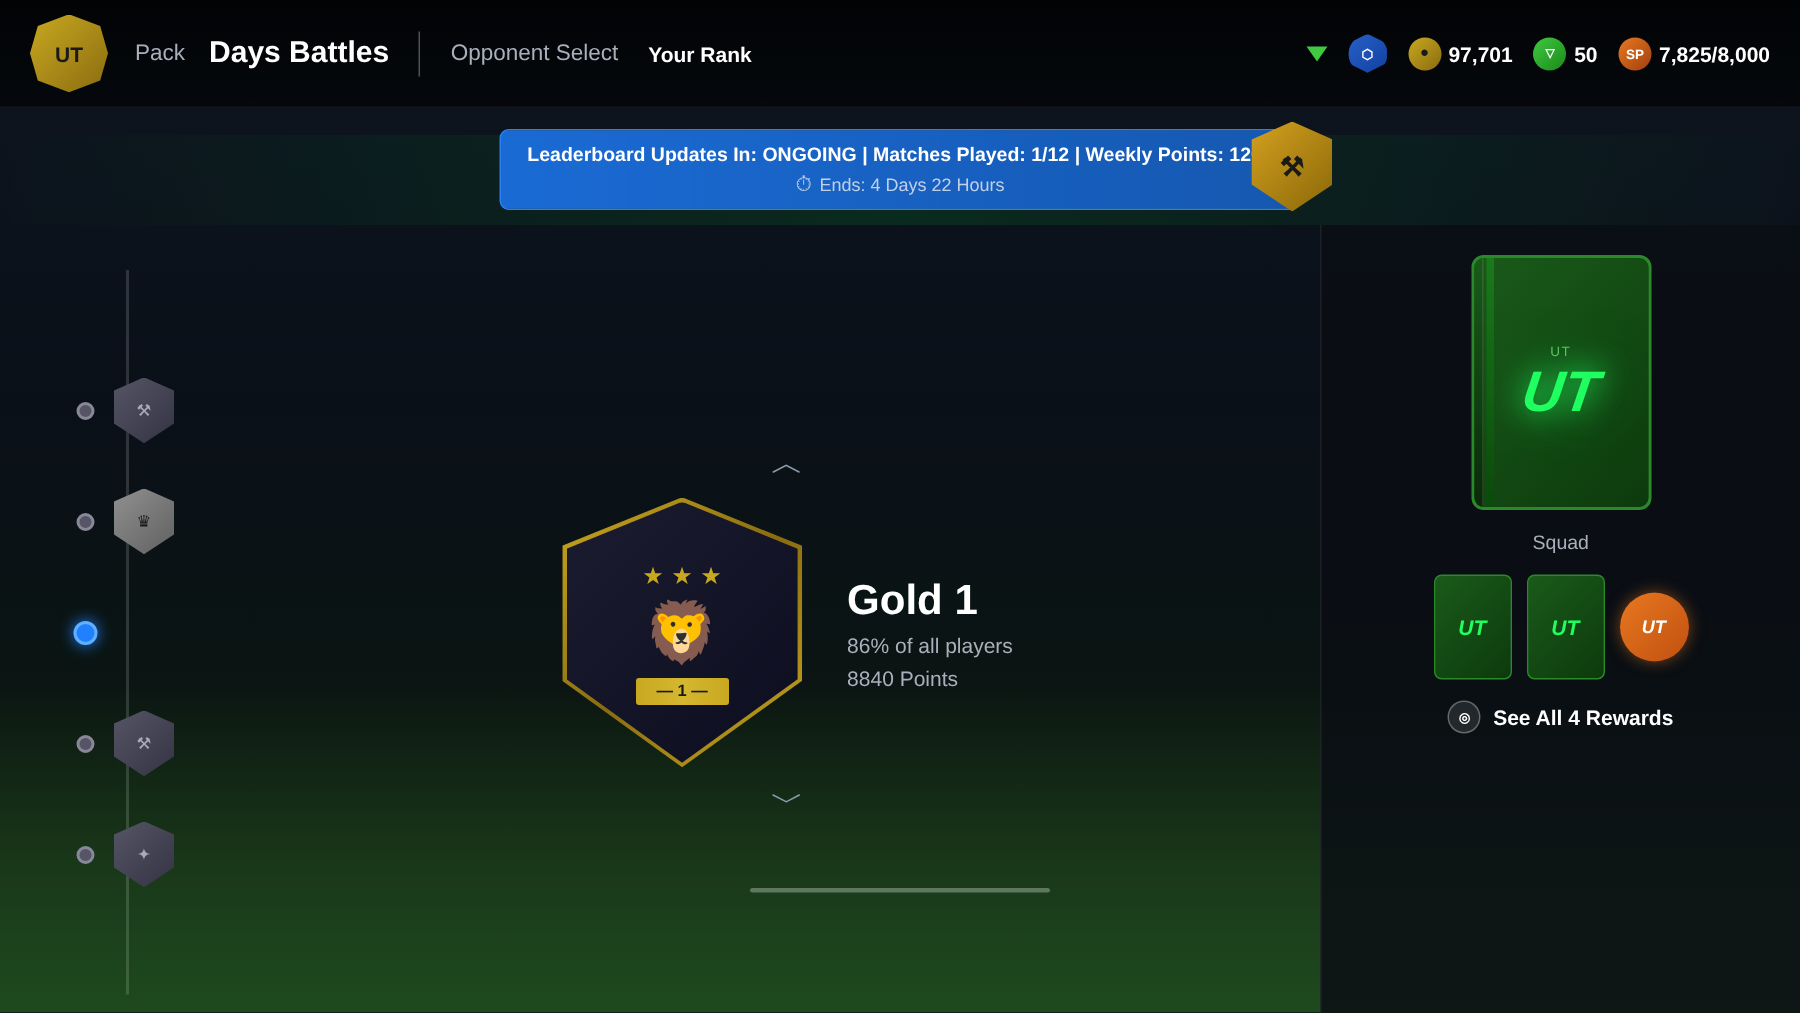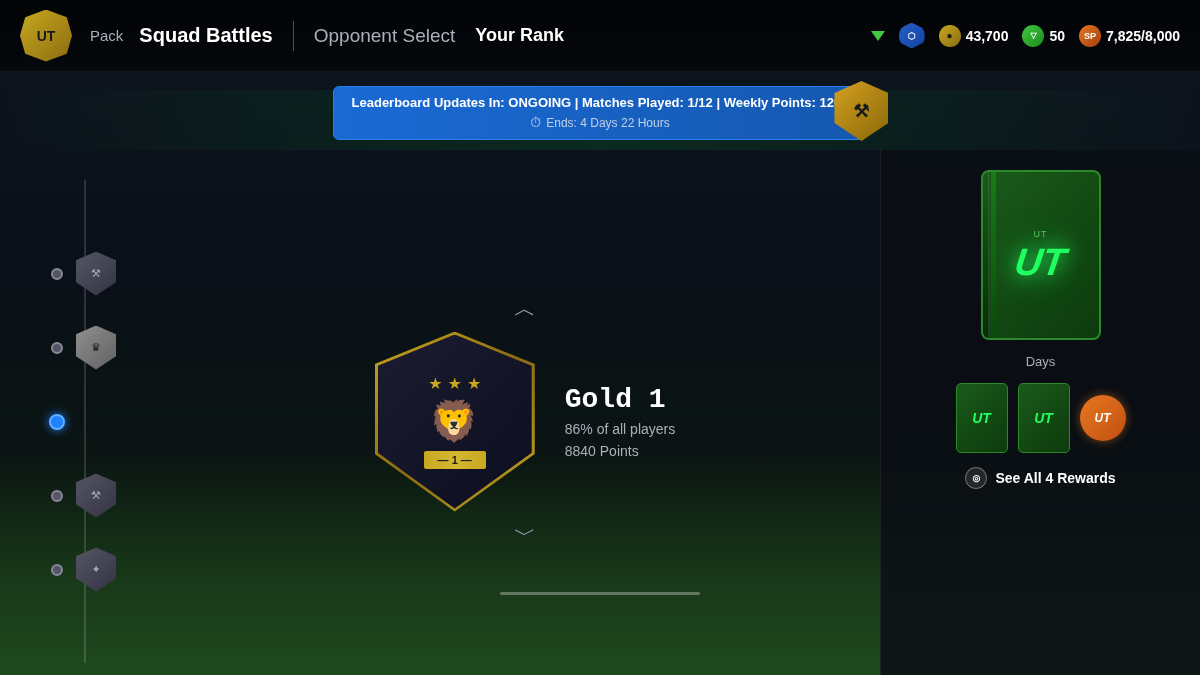--- a/index.html
+++ b/index.html
@@ -86,26 +86,26 @@
       margin-right: 20px;
     }
     .nav-divider {
       width: 1px;
       height: 30px;
       background: rgba(255,255,255,0.3);
       margin-right: 20px;
     }
     .nav-opponent {
       color: #aab0bb;
-      font-size: 19px;
+      font-size: 15px;
       margin-right: 20px;
     }
     .nav-rank {
       color: white;
-      font-size: 18px;
+      font-size: 14px;
       font-weight: 700;
     }
     .nav-spacer { flex: 1; }
     .nav-currency {
       display: flex;
       align-items: center;
       gap: 14px;
     }
     .currency-item {
       display: flex;
@@ -318,21 +318,20 @@
     }
     .rank-info {
       display: flex;
       flex-direction: column;
       gap: 6px;
     }
     .rank-name {
       font-size: 28px;
       font-weight: 900;
       color: white;
-      font-family: Liberation Mono, monospace;
     }
     .rank-percent {
       font-size: 14px;
       color: #aab0bb;
     }
     .rank-points {
       font-size: 14px;
       color: #aab0bb;
     }
 
@@ -475,33 +474,33 @@
 
 <div class="bg"></div>
 <div class="bg-field">
   <div class="bg-field-line"></div>
 </div>
 <div class="bg-green-accent"></div>
 
 <div class="topnav">
   <div class="ut-logo">UT</div>
   <span class="nav-play">Pack</span>
-  <span class="nav-title">Squad Battles</span>
+  <span class="nav-title">Days Battles</span>
   <div class="nav-divider"></div>
   <span class="nav-opponent">Opponent Select</span>
   <span class="nav-rank">Your Rank</span>
   <div class="nav-spacer"></div>
   <div class="nav-currency">
     <div class="icon-triangle-down"></div>
     <div class="currency-item">
       <div class="icon-shield currency-icon">⬡</div>
     </div>
     <div class="currency-item">
       <div class="currency-icon icon-gold">●</div>
-      <span>43,700</span>
+      <span>97,701</span>
     </div>
     <div class="currency-item">
       <div class="currency-icon icon-green">▽</div>
       <span>50</span>
     </div>
     <div class="currency-item">
       <div class="currency-icon icon-sp">SP</div>
       <span>7,825/8,000</span>
     </div>
   </div>
@@ -599,21 +598,21 @@
     <div class="rewards-main-pack">
       <div class="pack-card">
         <div class="pack-stripe-left"></div>
         <div class="pack-card-inner">
           <div class="pack-label-top">UT</div>
           <div class="pack-ut-label">UT</div>
         </div>
       </div>
     </div>
 
-    <div class="rewards-pack-label">Days</div>
+    <div class="rewards-pack-label">Squad</div>
 
     <div class="rewards-small-packs">
       <div class="small-pack">UT</div>
       <div class="small-pack">UT</div>
       <div class="small-coin">
         <span style="font-size:12px;font-weight:900;font-style:italic;">UT</span>
       </div>
     </div>
 
     <div class="see-all-rewards">

